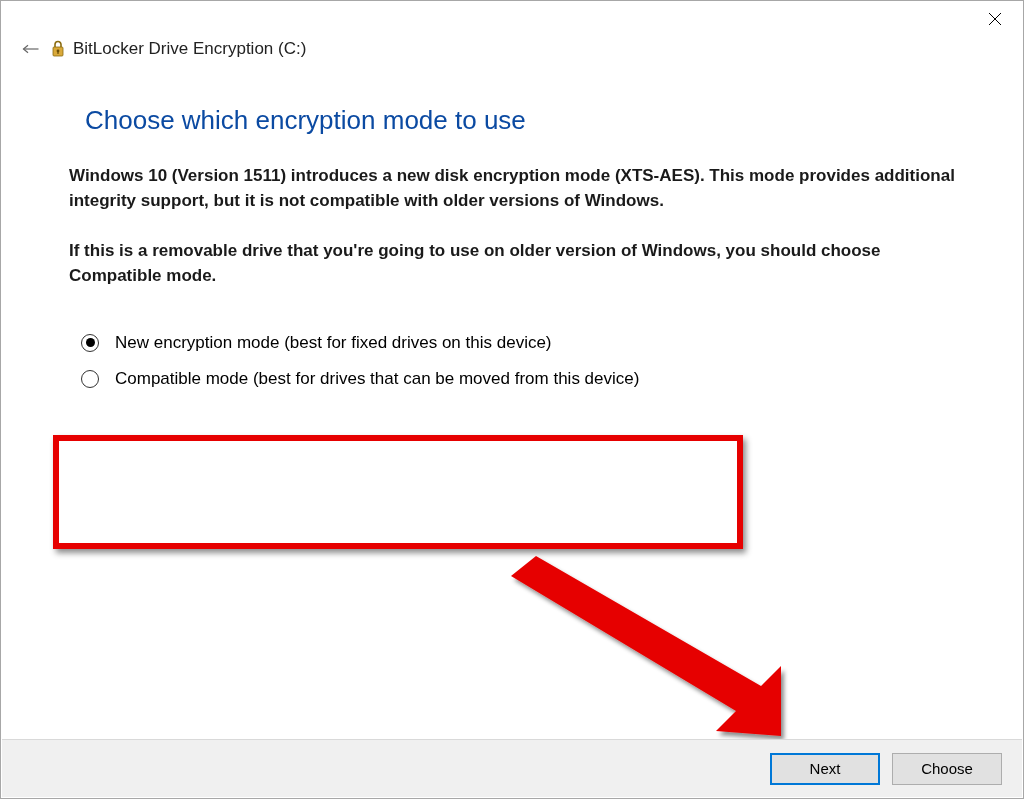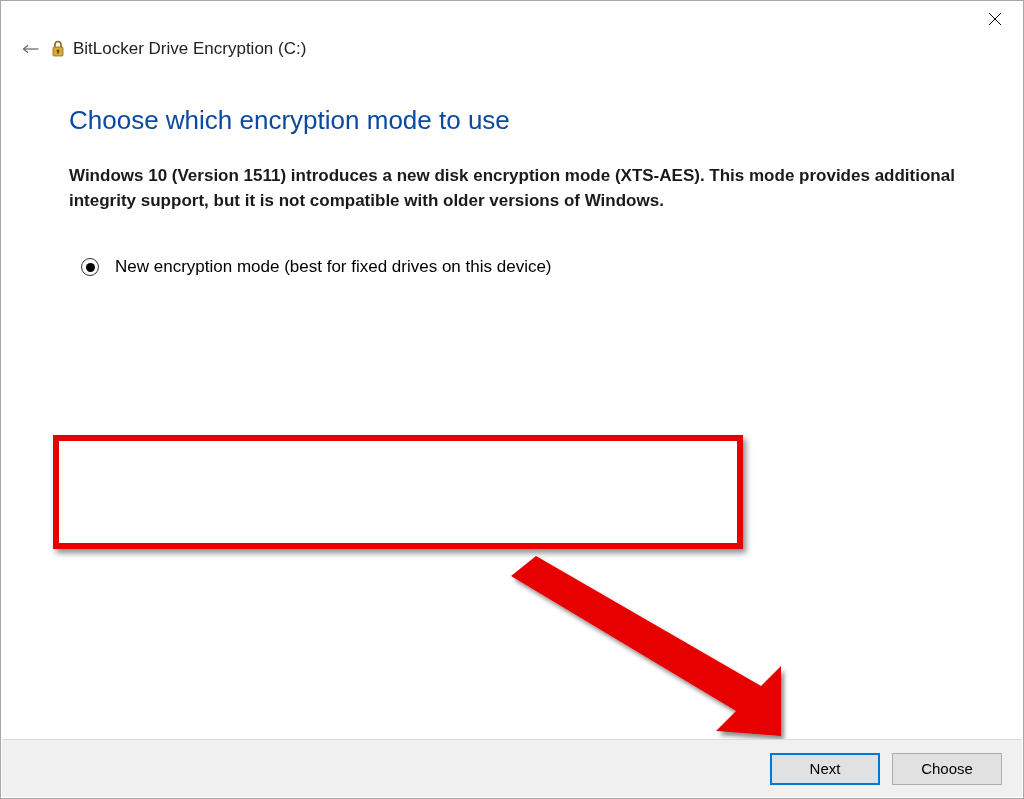--- a/index.html
+++ b/index.html
@@ -52,21 +52,21 @@
     font-size: 17px;
     color: #222;
   }
   .content {
     padding: 44px 68px 0 68px;
   }
   .heading {
     color: #0b4aa2;
     font-size: 26px;
     font-weight: 400;
-    margin: 0 0 28px 0;
+    margin: 0 0 28px 16px;
   }
   .para {
     font-size: 17px;
     line-height: 1.45;
     margin: 0 0 26px 0;
     color: #1a1a1a;
     font-weight: bold;
   }
   .radio-group {
     padding: 10px 10px 14px 10px;
@@ -156,27 +156,32 @@
       <rect x="10.4" y="13" width="1.2" height="3" fill="#6b4e06"></rect>
     </svg>
   </div>
   <div class="app-title">BitLocker Drive Encryption (C:)</div>
 </div>
 
 <div class="content">
   <h1 class="heading">Choose which encryption mode to use</h1>
 
   <p class="para">Windows 10 (Version 1511) introduces a new disk encryption mode (XTS-AES). This mode provides additional integrity support, but it is not compatible with older versions of Windows.</p>
+  <p class="para">If this is a removable drive that you're going to use on older version of Windows, you should choose Compatible mode.</p>
 
   <div class="radio-group">
     <label class="radio-row">
       <span class="radio-circle">
         <span class="radio-dot"></span>
       </span>
       <span>New encryption mode (best for fixed drives on this device)</span>
+    </label>
+    <label class="radio-row">
+      <span class="radio-circle"></span>
+      <span>Compatible mode (best for drives that can be moved from this device)</span>
     </label>
   </div>
 </div>
 
 <div class="highlight-box" style="left:52px; top:434px; width:690px; height:114px;"></div>
 
 <svg class="arrow-overlay" style="left:500px; top:555px; width:300px; height:190px;" viewBox="0 0 300 190">
   <defs>
     <filter id="sh" x="-20%" y="-20%" width="160%" height="160%">
       <feDropShadow dx="3" dy="4" stdDeviation="2" flood-color="rgba(0,0,0,0.45)"></feDropShadow>

